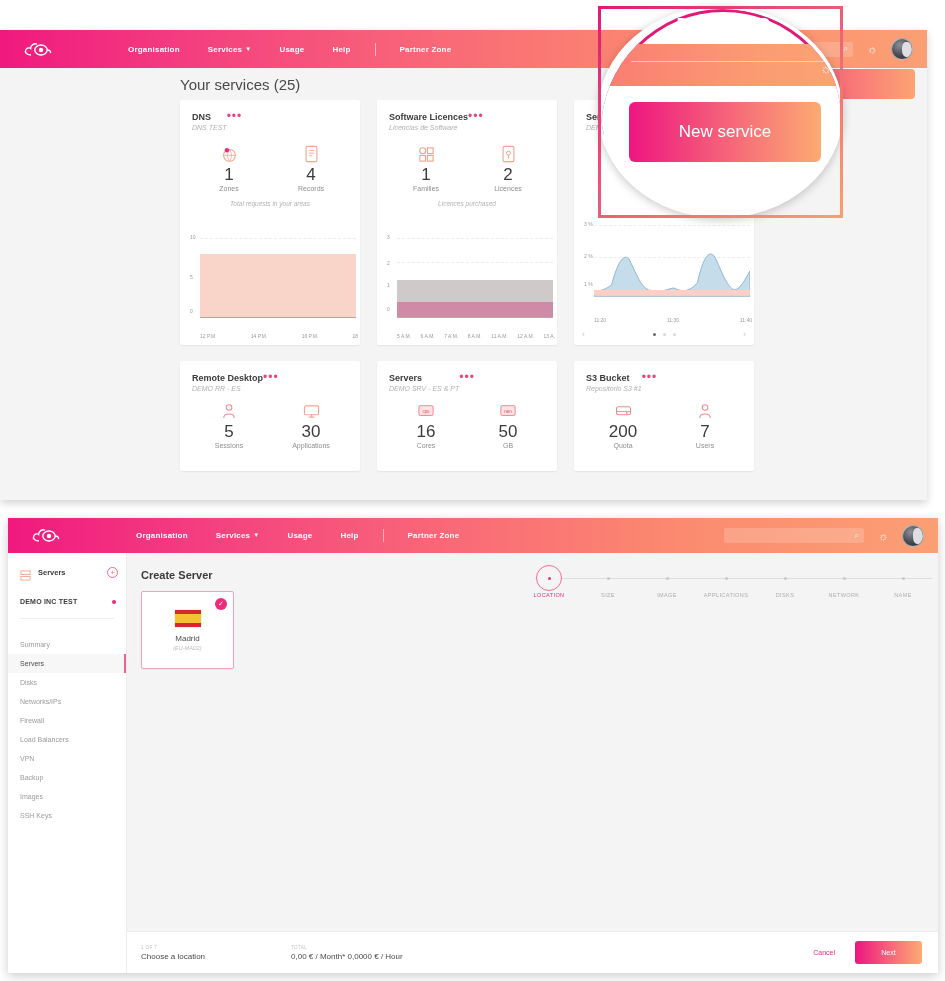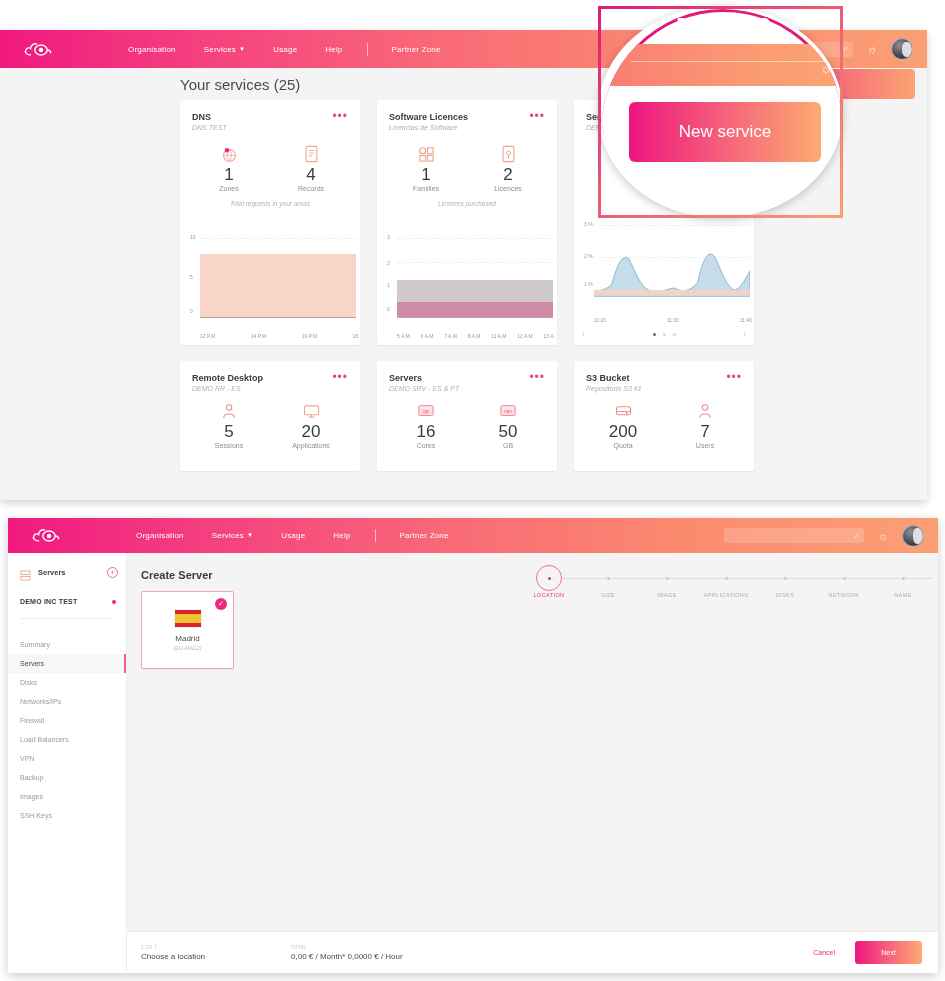--- a/index.html
+++ b/index.html
@@ -15,21 +15,21 @@
   .panel { position: absolute; overflow: hidden; background: #f4f4f4; }
 
   .navbar {
     height: 38px;
     background: linear-gradient(to right, #f0197f 0%, #f4417f 22%, #f96a77 48%, #fb8a6f 72%, #fb9f74 100%);
     display: flex; align-items: center;
     position: relative;
     z-index: 5;
   }
   .navbar-logo { margin-left: 20px; width: 36px; height: 20px; display:flex; align-items:center; justify-content:center;}
-  .nav-links { display: flex; align-items: center; margin-left: 58px; gap: 0; }
+  .nav-links { display: flex; align-items: center; margin-left: 58px; gap: 0; font-weight: bold; }
   .nav-link {
     color: #ffffff; font-size: 8px; letter-spacing: .2px;
     padding: 0 14px; white-space: nowrap; cursor: pointer;
     text-decoration: none;
   }
   .nav-caret { font-size: 6px; margin-left: 3px; position: relative; top:-1px;}
   .nav-divider { width:1px; height:13px; background: rgba(255,255,255,.55); margin: 0 10px; }
   .nav-right { margin-left: auto; display:flex; align-items:center; gap: 14px; padding-right: 14px; }
   .nav-search {
     width: 140px; height: 15px; border-radius: 2px;
@@ -69,21 +69,21 @@
 
   .cards-wrap { padding: 0 0 0 180px; }
   .cards-row { display:flex; gap: 17px; margin-bottom: 16px; }
   .svc-card {
     width: 180px; background:#fff; border-radius: 2px;
     box-shadow: 0 1px 2px rgba(0,0,0,.07);
     padding: 12px 12px 0 12px; position: relative;
   }
   .svc-card.tall { height: 245px; }
   .svc-card.short { height: 110px; }
-  .svc-head { display:flex; justify-content: space-between; align-items:flex-start; }
+  .svc-head { display:flex; align-items:flex-start; }
   .svc-name { font-size: 9px; font-weight: bold; color:#3b3b3b; }
   .svc-sub { font-size: 7px; color:#b0b0b0; font-style: italic; margin-top: 2px; }
   .svc-dots { color:#e8447e; font-size: 12px; letter-spacing: 1px; line-height: 8px; cursor:pointer;}
   .svc-stats { display:flex; justify-content: center; gap: 36px; margin-top: 12px; }
   .stat { text-align:center; width: 46px; }
   .stat-ico { height: 22px; display:flex; align-items:center; justify-content:center; }
   .stat-val { font-size: 17px; color:#3b3b3b; line-height: 20px; font-weight: 300;}
   .stat-lbl { font-size: 7px; color:#8e8e8e; }
   .svc-note { text-align:center; font-size: 6.5px; color:#b3b3b3; font-style: italic; margin-top: 8px; }
 
@@ -440,21 +440,21 @@
             <div class="stat-val">5</div>
             <div class="stat-lbl">Sessions</div>
           </div>
           <div class="stat">
             <div class="stat-ico">
               <svg width="17" height="15" viewBox="0 0 18 16">
                   <rect x="1.5" y="2" width="15" height="9.5" rx="1.5" fill="none" stroke="#f3a391" stroke-width="1.2"></rect>
                   <path d="M9 11.5V14M6 14h6" stroke="#f3a391" stroke-width="1.2"></path>
                 </svg>
             </div>
-            <div class="stat-val">20</div>
+            <div class="stat-val">30</div>
             <div class="stat-lbl">Applications</div>
           </div>
         </div>
       </div>
 
       <div class="svc-card short">
         <div class="svc-head">
           <div>
             <div class="svc-name">Servers</div>
             <div class="svc-sub">DEMO SRV - ES &amp; PT</div>

